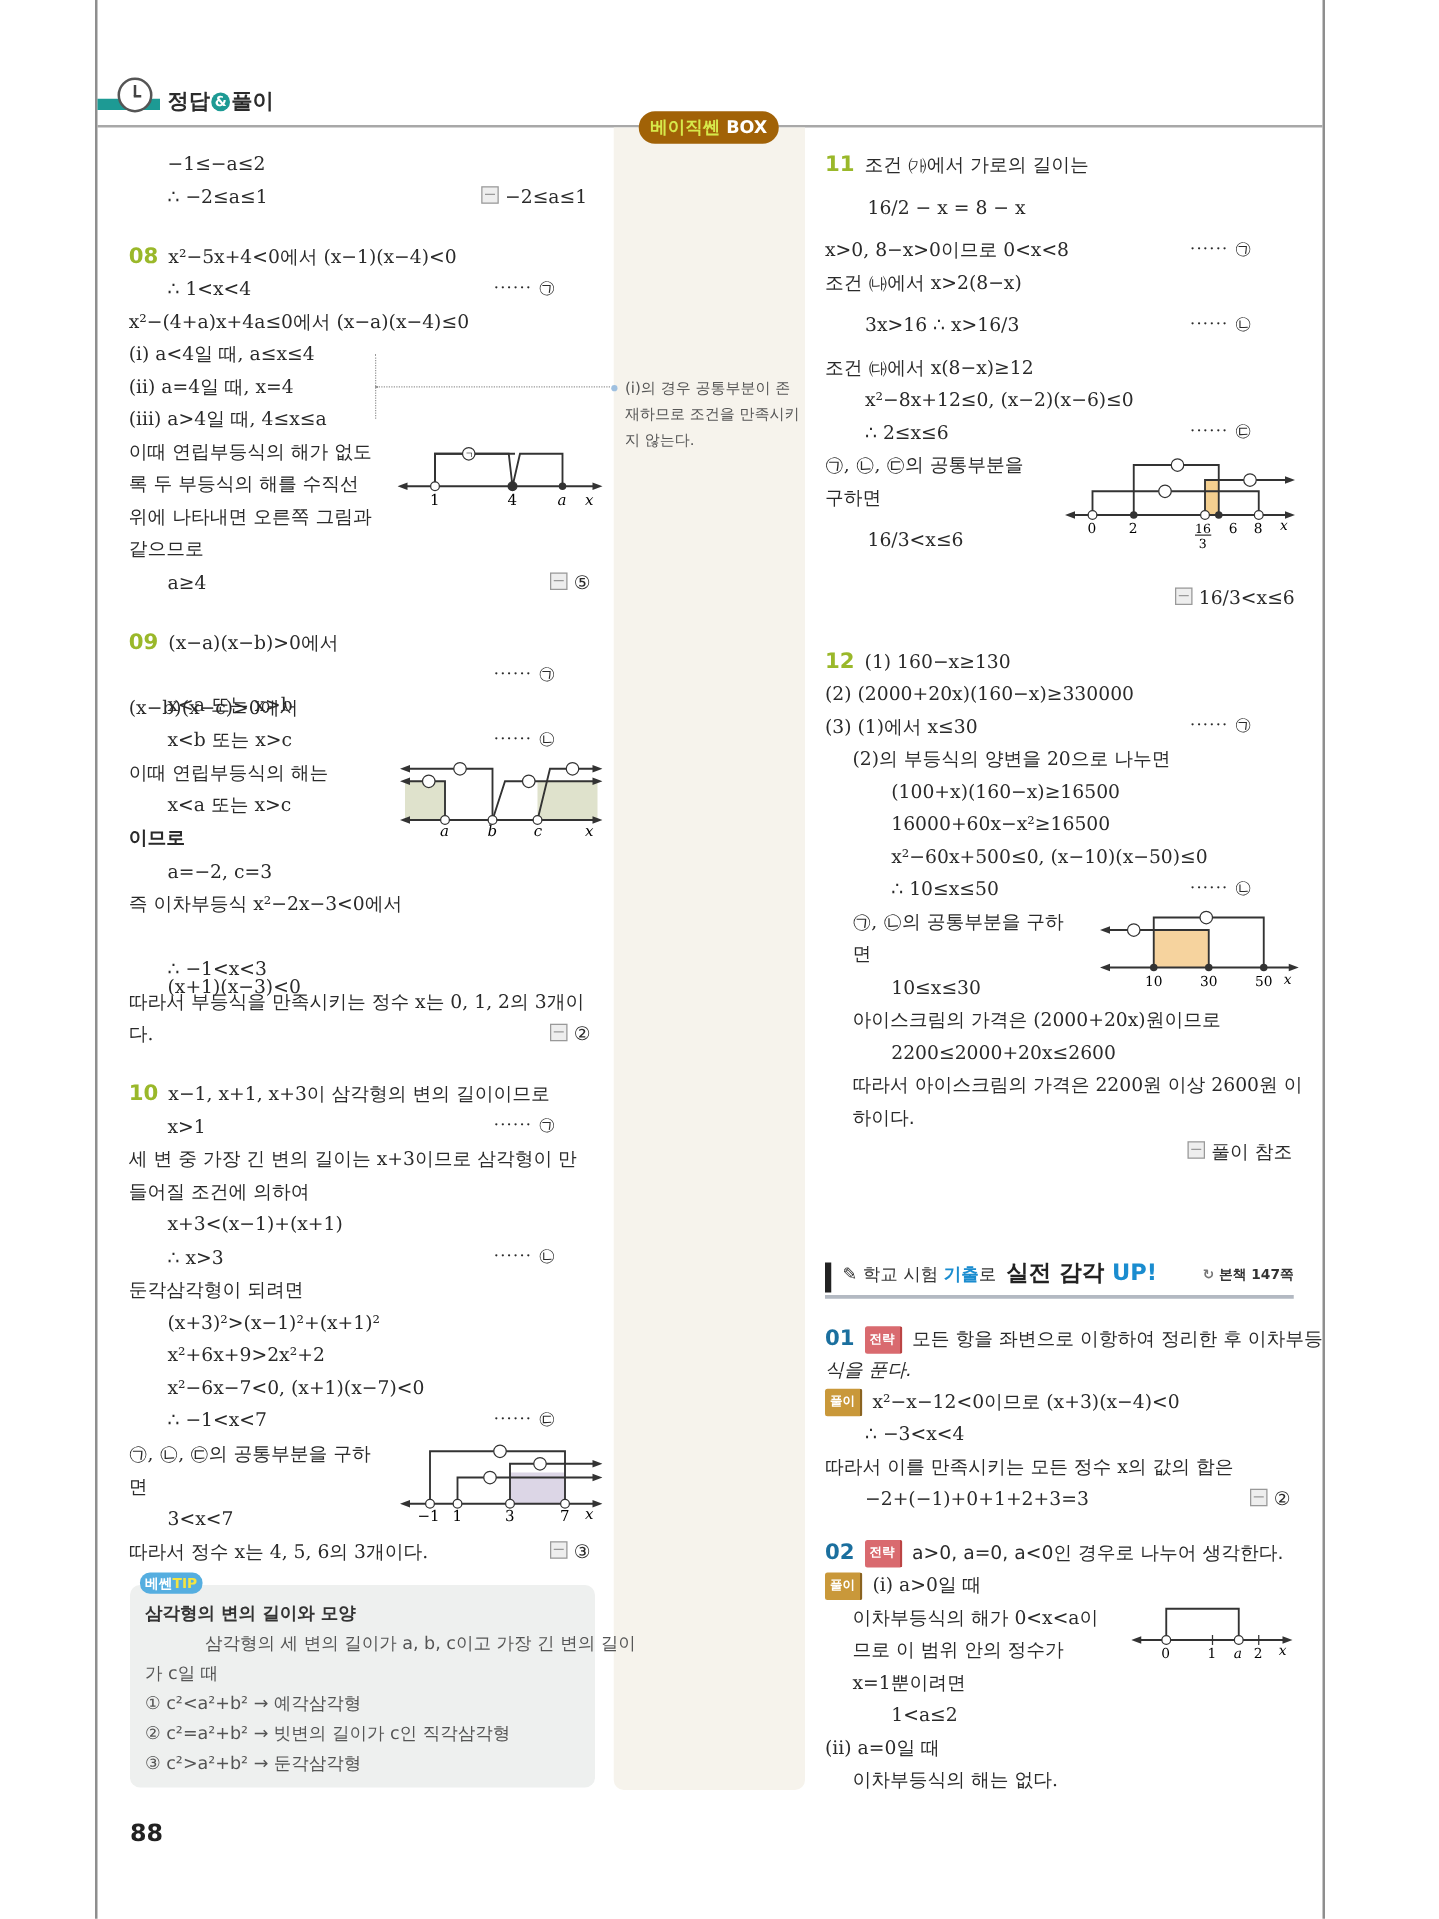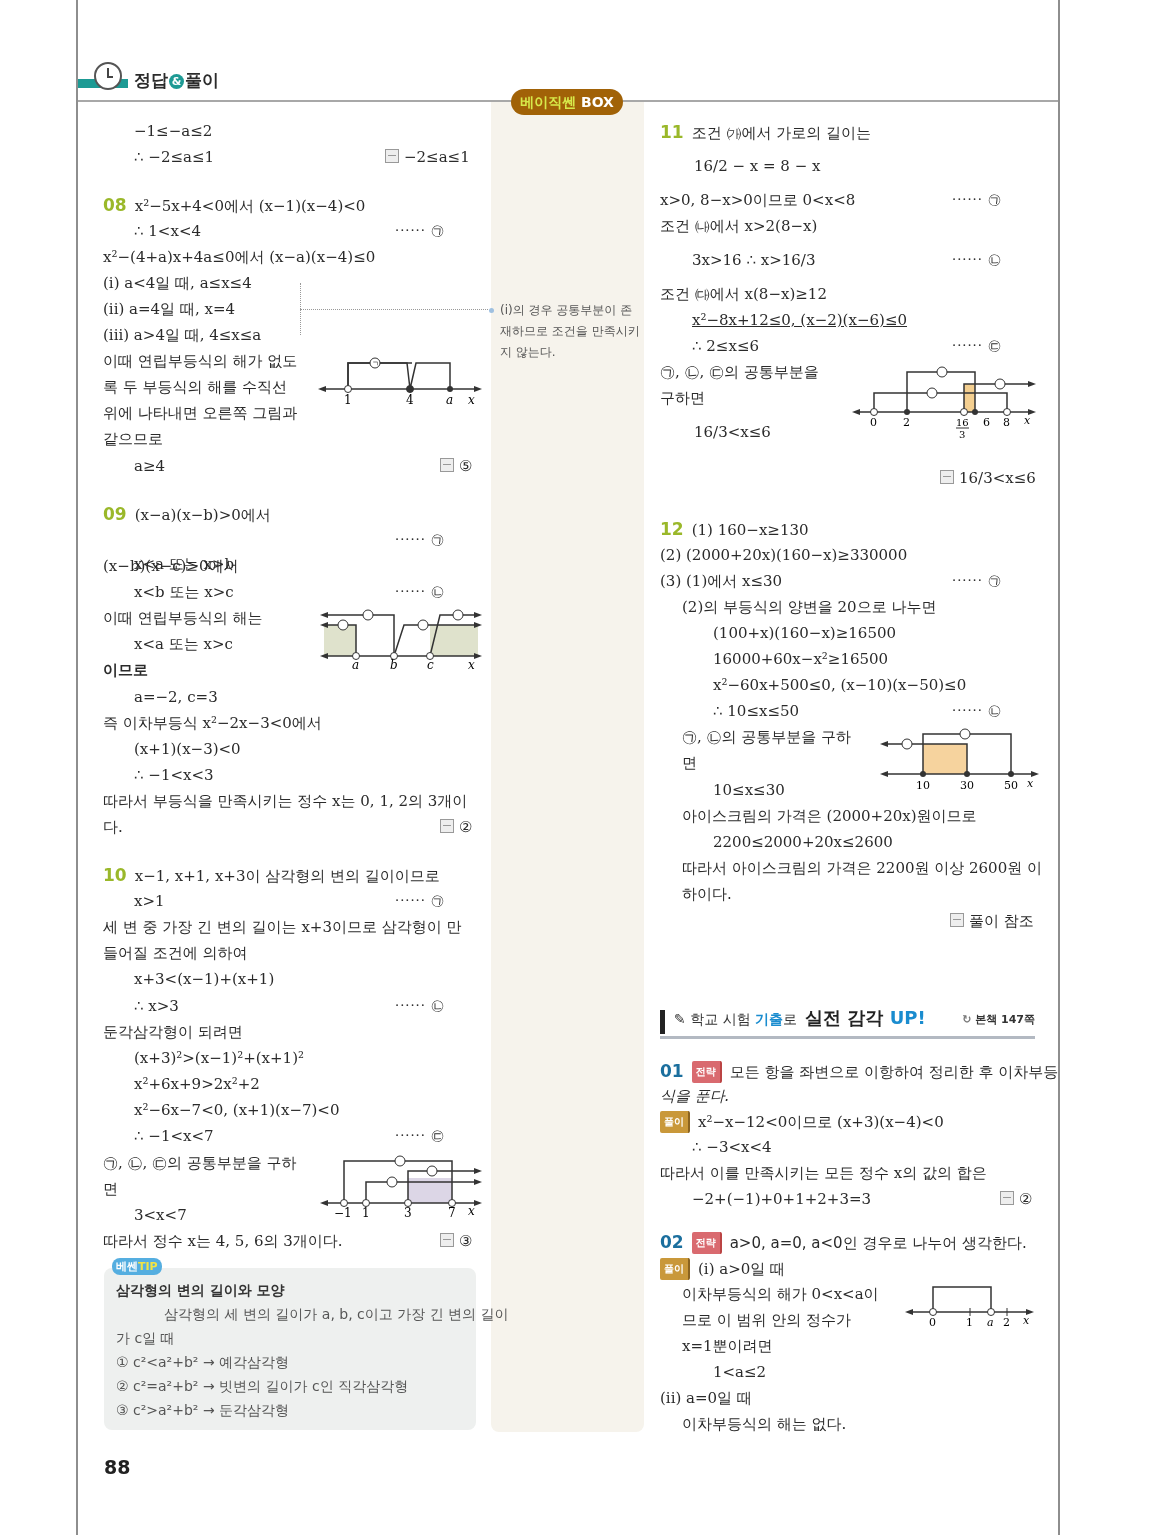--- a/index.html
+++ b/index.html
@@ -107,21 +107,21 @@
 <div class="line" style="left:134px;top:530px;margin-top:24px;">x&lt;a 또는 x&gt;b</div>
 <div class="line mark" style="left:395px;top:530px;">······ ㉠</div>
 <div class="line" style="left:103px;top:556px;">(x−b)(x−c)&gt;0에서</div>
 <div class="line" style="left:134px;top:582px;">x&lt;b 또는 x&gt;c</div>
 <div class="line mark" style="left:395px;top:582px;">······ ㉡</div>
 <div class="line sans-line" style="left:103px;top:608px;">이때 연립부등식의 해는</div>
 <div class="line" style="left:134px;top:634px;">x&lt;a 또는 x&gt;c</div>
 <div class="line sans-line" style="left:103px;top:660px;font-weight:bold;">이므로</div>
 <div class="line" style="left:134px;top:687px;">a=−2, c=3</div>
 <div class="line" style="left:103px;top:713px;">즉 이차부등식 x²−2x−3&lt;0에서</div>
-<div class="line" style="left:134px;top:739px;">(x+1)(x−3)&lt;0</div>
+<div class="line" style="left:134px;top:779px;">(x+1)(x−3)&lt;0</div>
 <div class="line" style="left:134px;top:765px;">∴ −1&lt;x&lt;3</div>
 <div class="line" style="left:103px;top:791px;">따라서 부등식을 만족시키는 정수 x는 0, 1, 2의 3개이</div>
 <div class="line" style="left:103px;top:817px;">다.</div>
 <div class="line" style="left:440px;top:817px;"><span class="ans-icon"></span><span>②</span></div>
 <svg style="position:absolute;left:320px;top:605px;" width="162" height="65">
   <rect x="4" y="20" width="32" height="31" fill="#dfe2cc"></rect>
   <rect x="110" y="20" width="48" height="31" fill="#dfe2cc"></rect>
   <line x1="4" y1="51" x2="158" y2="51" stroke="#333" stroke-width="1.5"></line>
   <polygon points="0,51 8,48 8,54" fill="#333"></polygon>
     <polygon points="162,51 154,48 154,54" fill="#333"></polygon>
@@ -201,21 +201,21 @@
 <div class="page-num">88</div>
 
 <div class="line" style="left:660px;top:122px;"><span class="num">11</span><span>조건 ㈎에서 가로의 길이는</span></div>
 <div class="line" style="left:694px;top:156px;">16/2 − x = 8 − x</div>
 <div class="line" style="left:660px;top:190px;">x&gt;0, 8−x&gt;0이므로     0&lt;x&lt;8</div>
 <div class="line mark" style="left:952px;top:190px;">······ ㉠</div>
 <div class="line" style="left:660px;top:216px;">조건 ㈏에서     x&gt;2(8−x)</div>
 <div class="line" style="left:692px;top:250px;">3x&gt;16     ∴ x&gt;16/3</div>
 <div class="line mark" style="left:952px;top:250px;">······ ㉡</div>
 <div class="line" style="left:660px;top:284px;">조건 ㈐에서     x(8−x)≥12</div>
-<div class="line" style="left:692px;top:310px;text-decoration:underline;">x²−8x+12≤0,     (x−2)(x−6)≤0</div>
+<div class="line" style="left:692px;top:310px;">x²−8x+12≤0,     (x−2)(x−6)≤0</div>
 <div class="line" style="left:692px;top:336px;">∴ 2≤x≤6</div>
 <div class="line mark" style="left:952px;top:336px;">······ ㉢</div>
 <div class="line" style="left:660px;top:362px;">㉠, ㉡, ㉢의 공통부분을</div>
 <div class="line sans-line" style="left:660px;top:388px;">구하면</div>
 <div class="line" style="left:694px;top:422px;">16/3&lt;x≤6</div>
 <div class="line" style="left:940px;top:468px;"><span class="ans-icon"></span><span>16/3&lt;x≤6</span></div>
 <svg style="position:absolute;left:852px;top:360px;" width="185" height="85">
   <rect x="112" y="24" width="11" height="28" fill="#f4cf90"></rect>
   <line x1="4" y1="52" x2="180" y2="52" stroke="#333" stroke-width="1.5"></line>
   <polygon points="0,52 8,49 8,55" fill="#333"></polygon>

